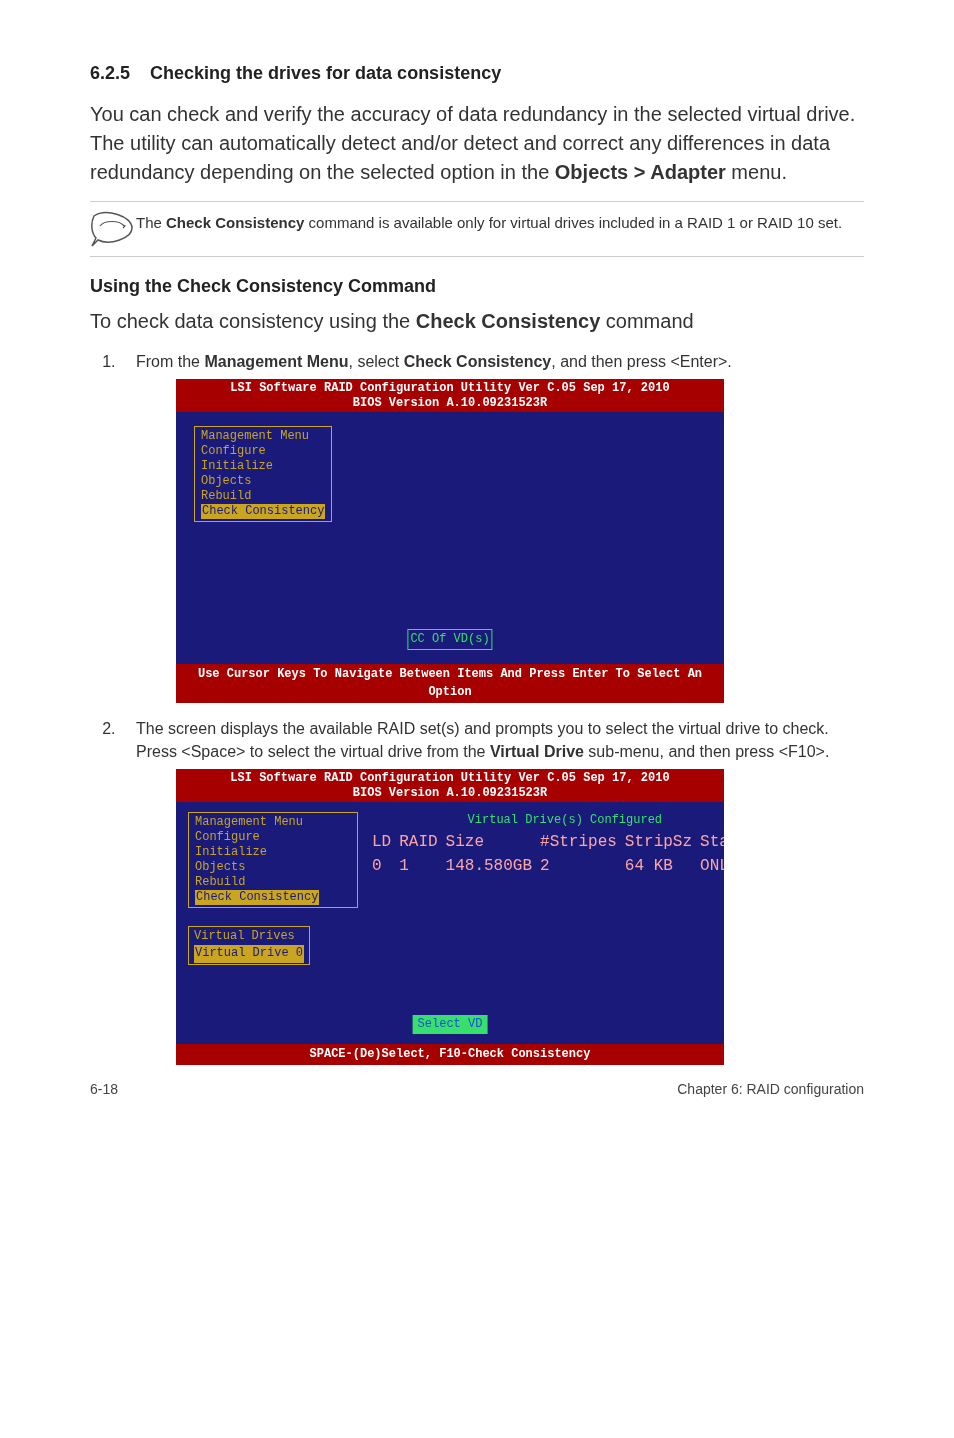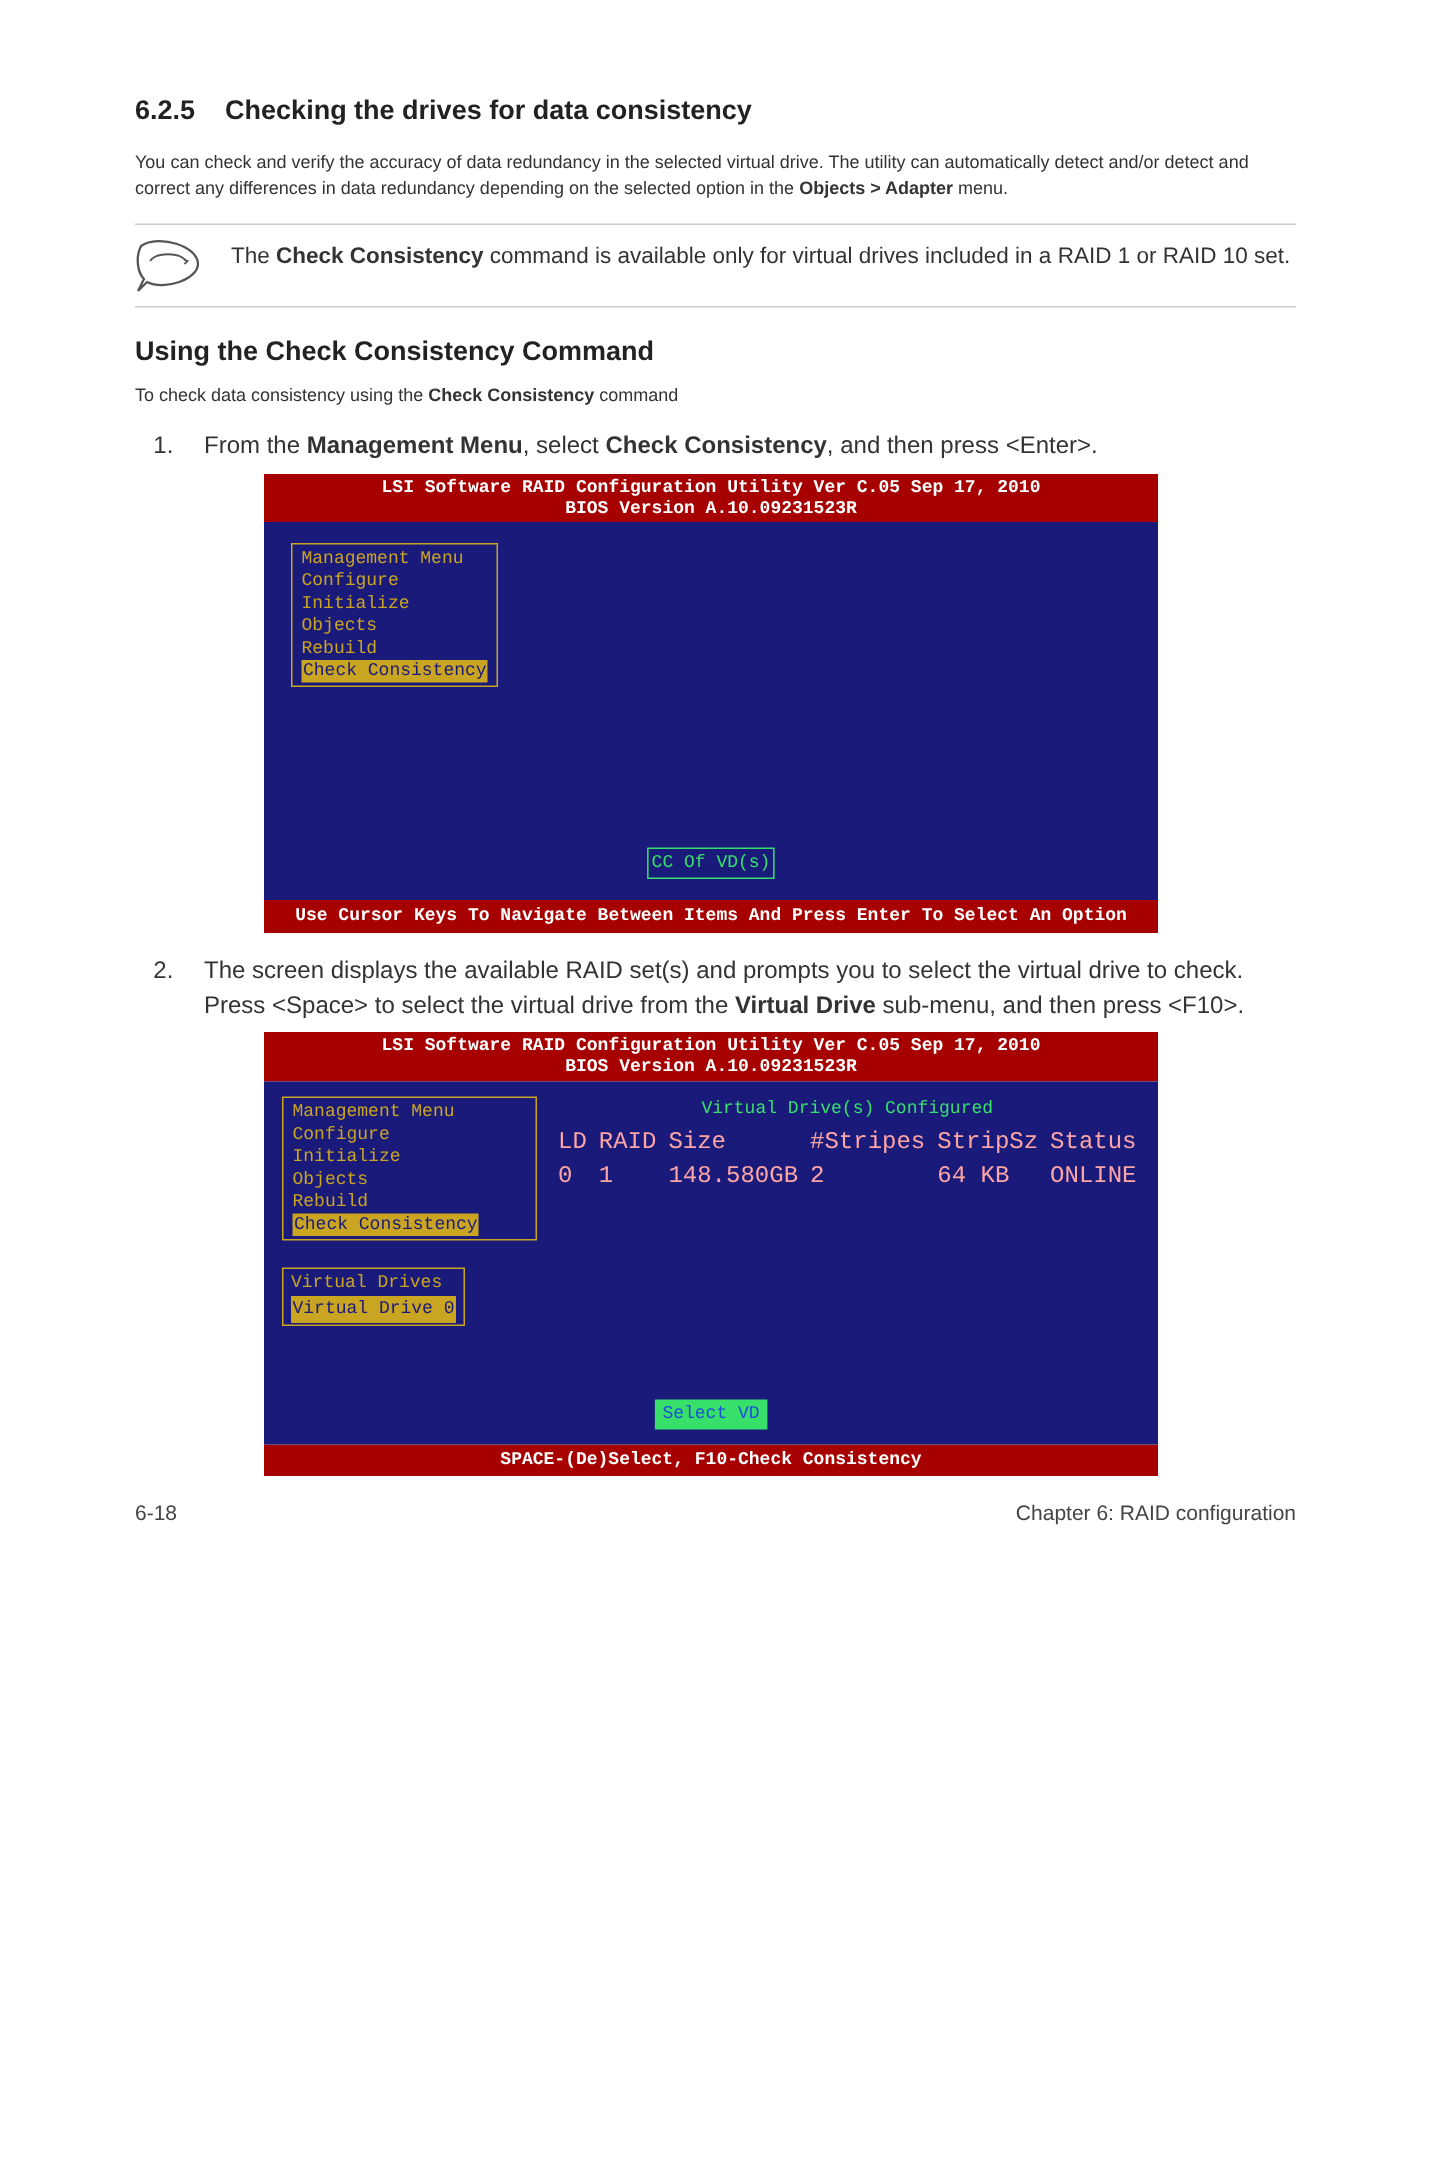--- a/index.html
+++ b/index.html
@@ -17,30 +17,29 @@
       line-height: 1.45;
     }
     h2.section-title {
       font-size: 18px;
       font-weight: bold;
       color: #222;
       margin-bottom: 14px;
     }
     p.body-text {
       margin-bottom: 14px;
-      font-size: 12px;
+      font-size: 20px;
     }
     .note-row {
       display: flex;
       align-items: flex-start;
       border-top: 1px solid #ccc;
       border-bottom: 1px solid #ccc;
       padding: 8px 0;
       margin-bottom: 16px;
-      gap: 18px;
     }
     .note-icon {
       flex: 0 0 46px;
       height: 38px;
     }
     .note-text {
       font-size: 15px;
       line-height: 1.4;
       padding-top:2px;
     }
@@ -52,21 +51,21 @@
     }
     ol.steps {
       margin-left: 30px;
       font-size: 16px;
     }
     ol.steps > li {
       margin-bottom: 14px;
       padding-left: 16px;
     }
     .bios-container {
-      width: 596px;
+      width: 548px;
       margin-left: 40px;
       margin-top: 6px;
       font-family: "Courier New", monospace;
       font-size: 12px;
       overflow:hidden;
     }
     .bios-header {
       background: #a60000;
       color: #fff;
       text-align: center;

